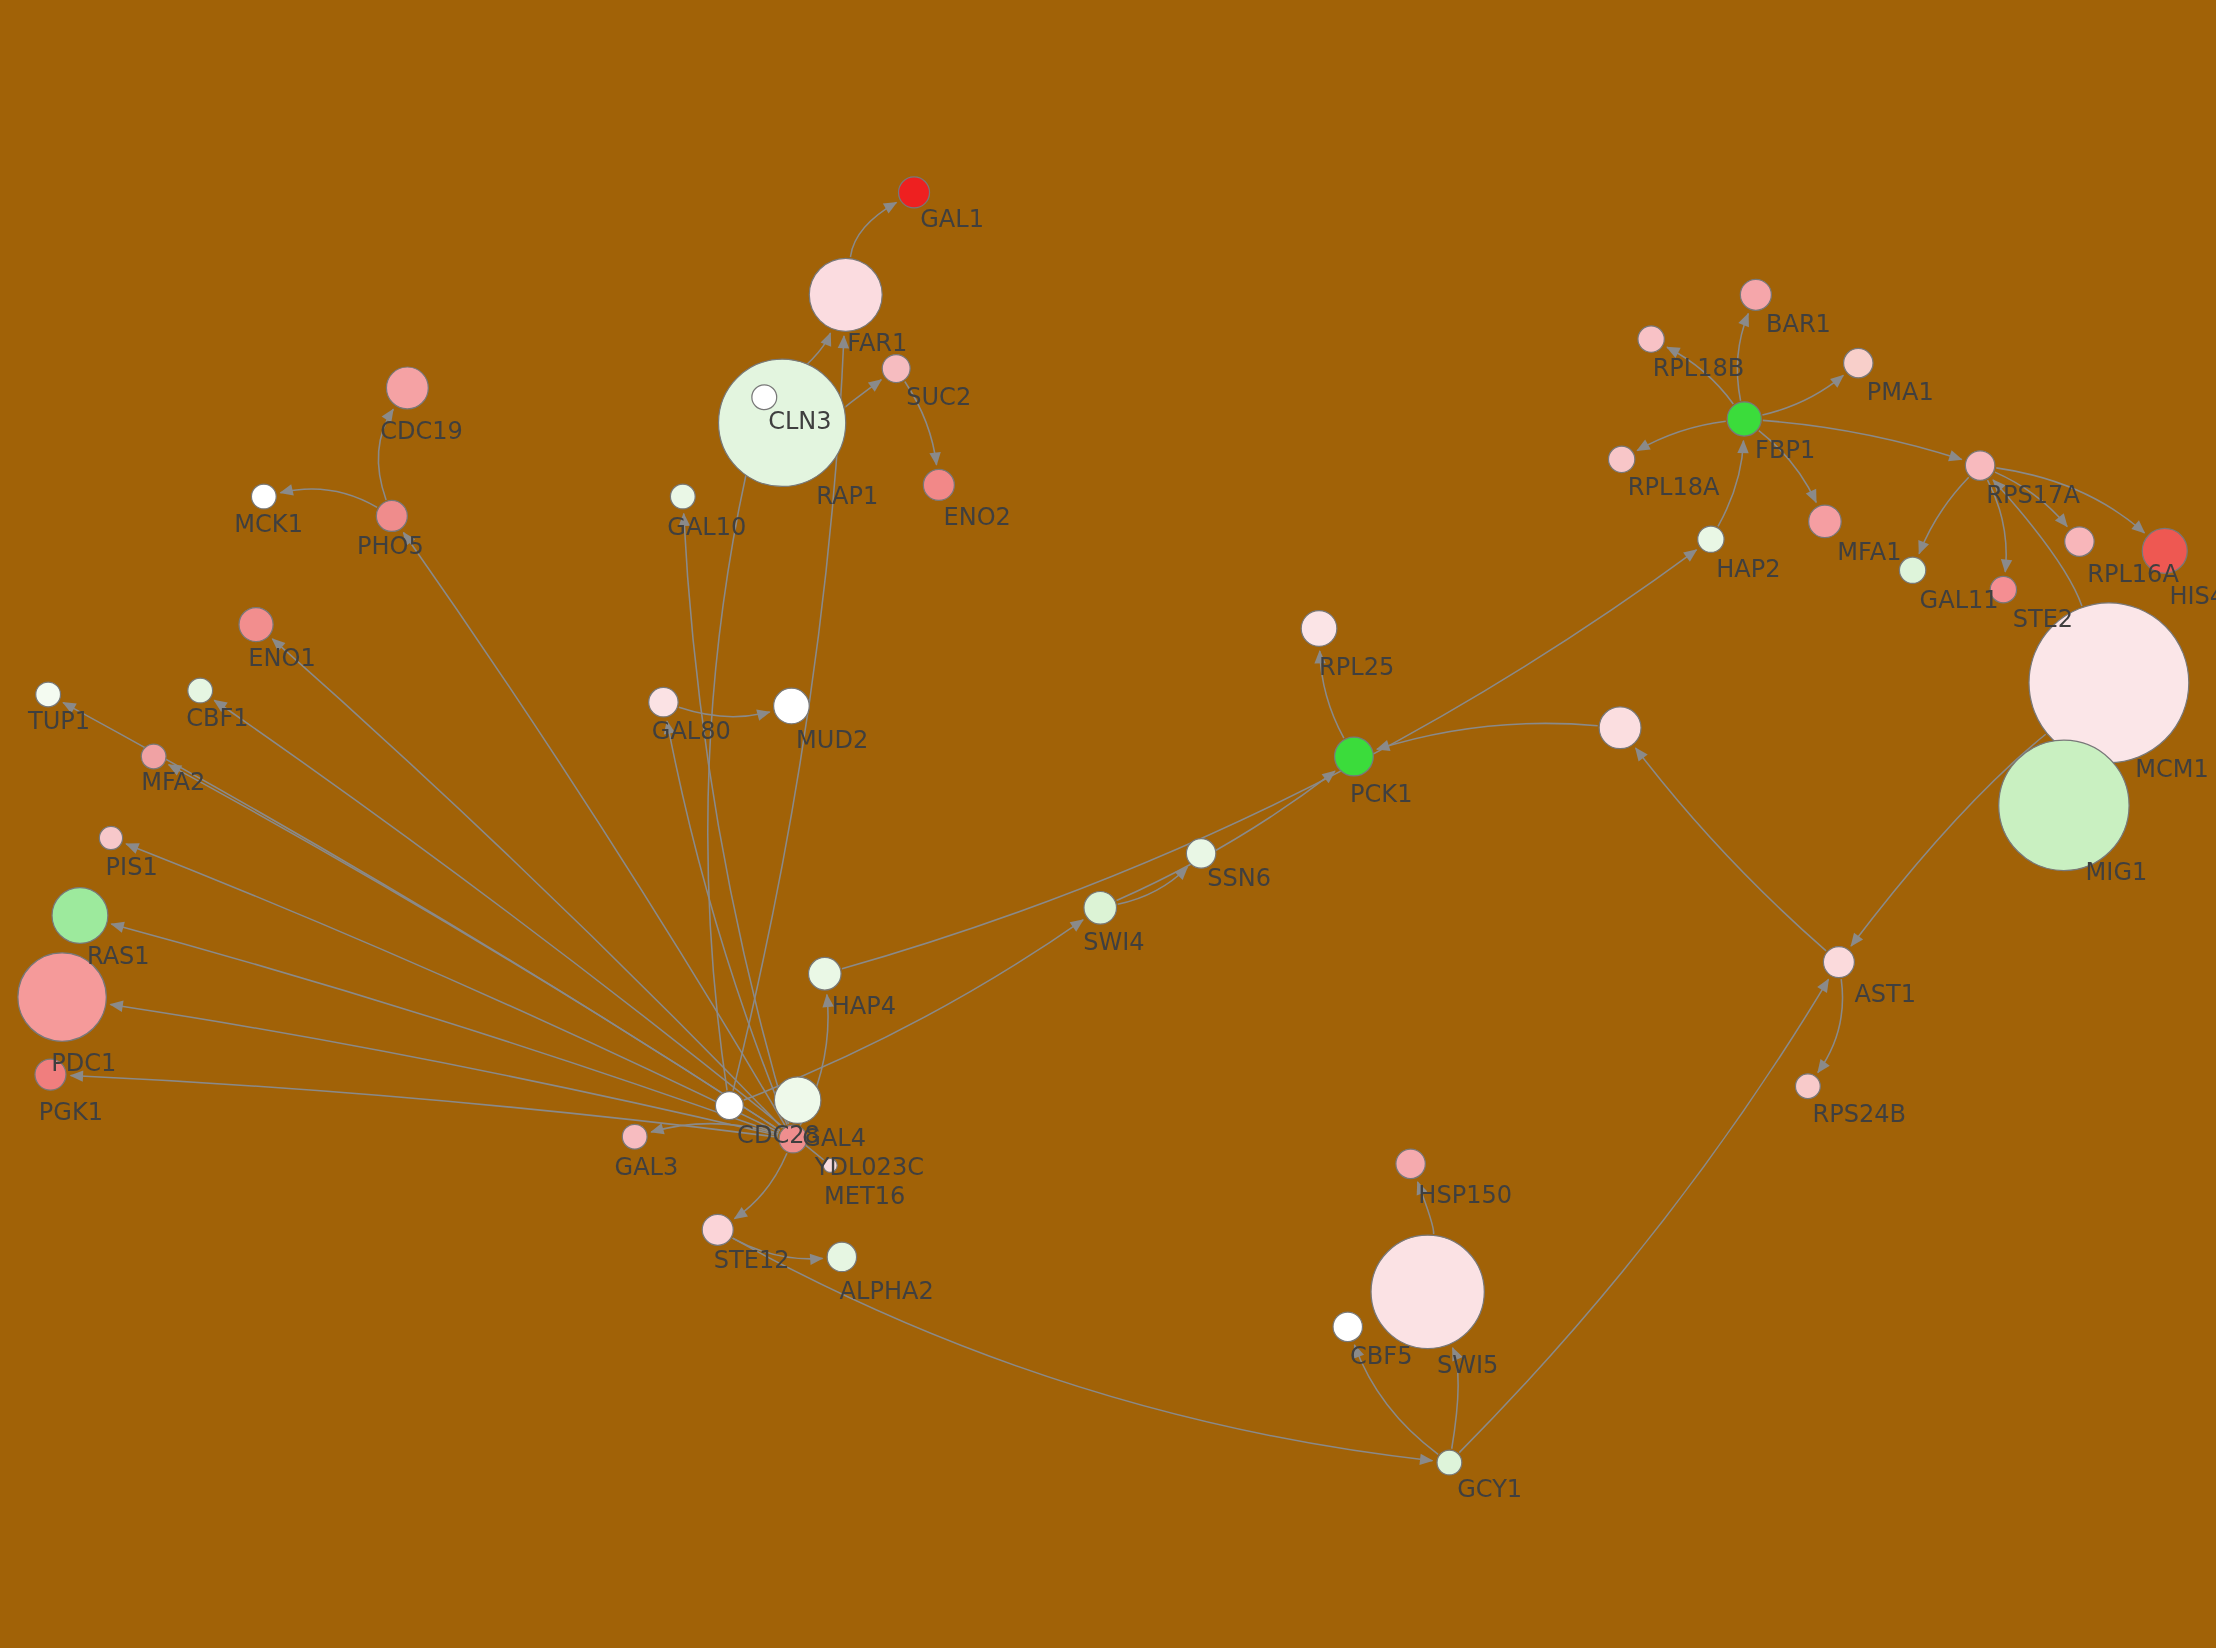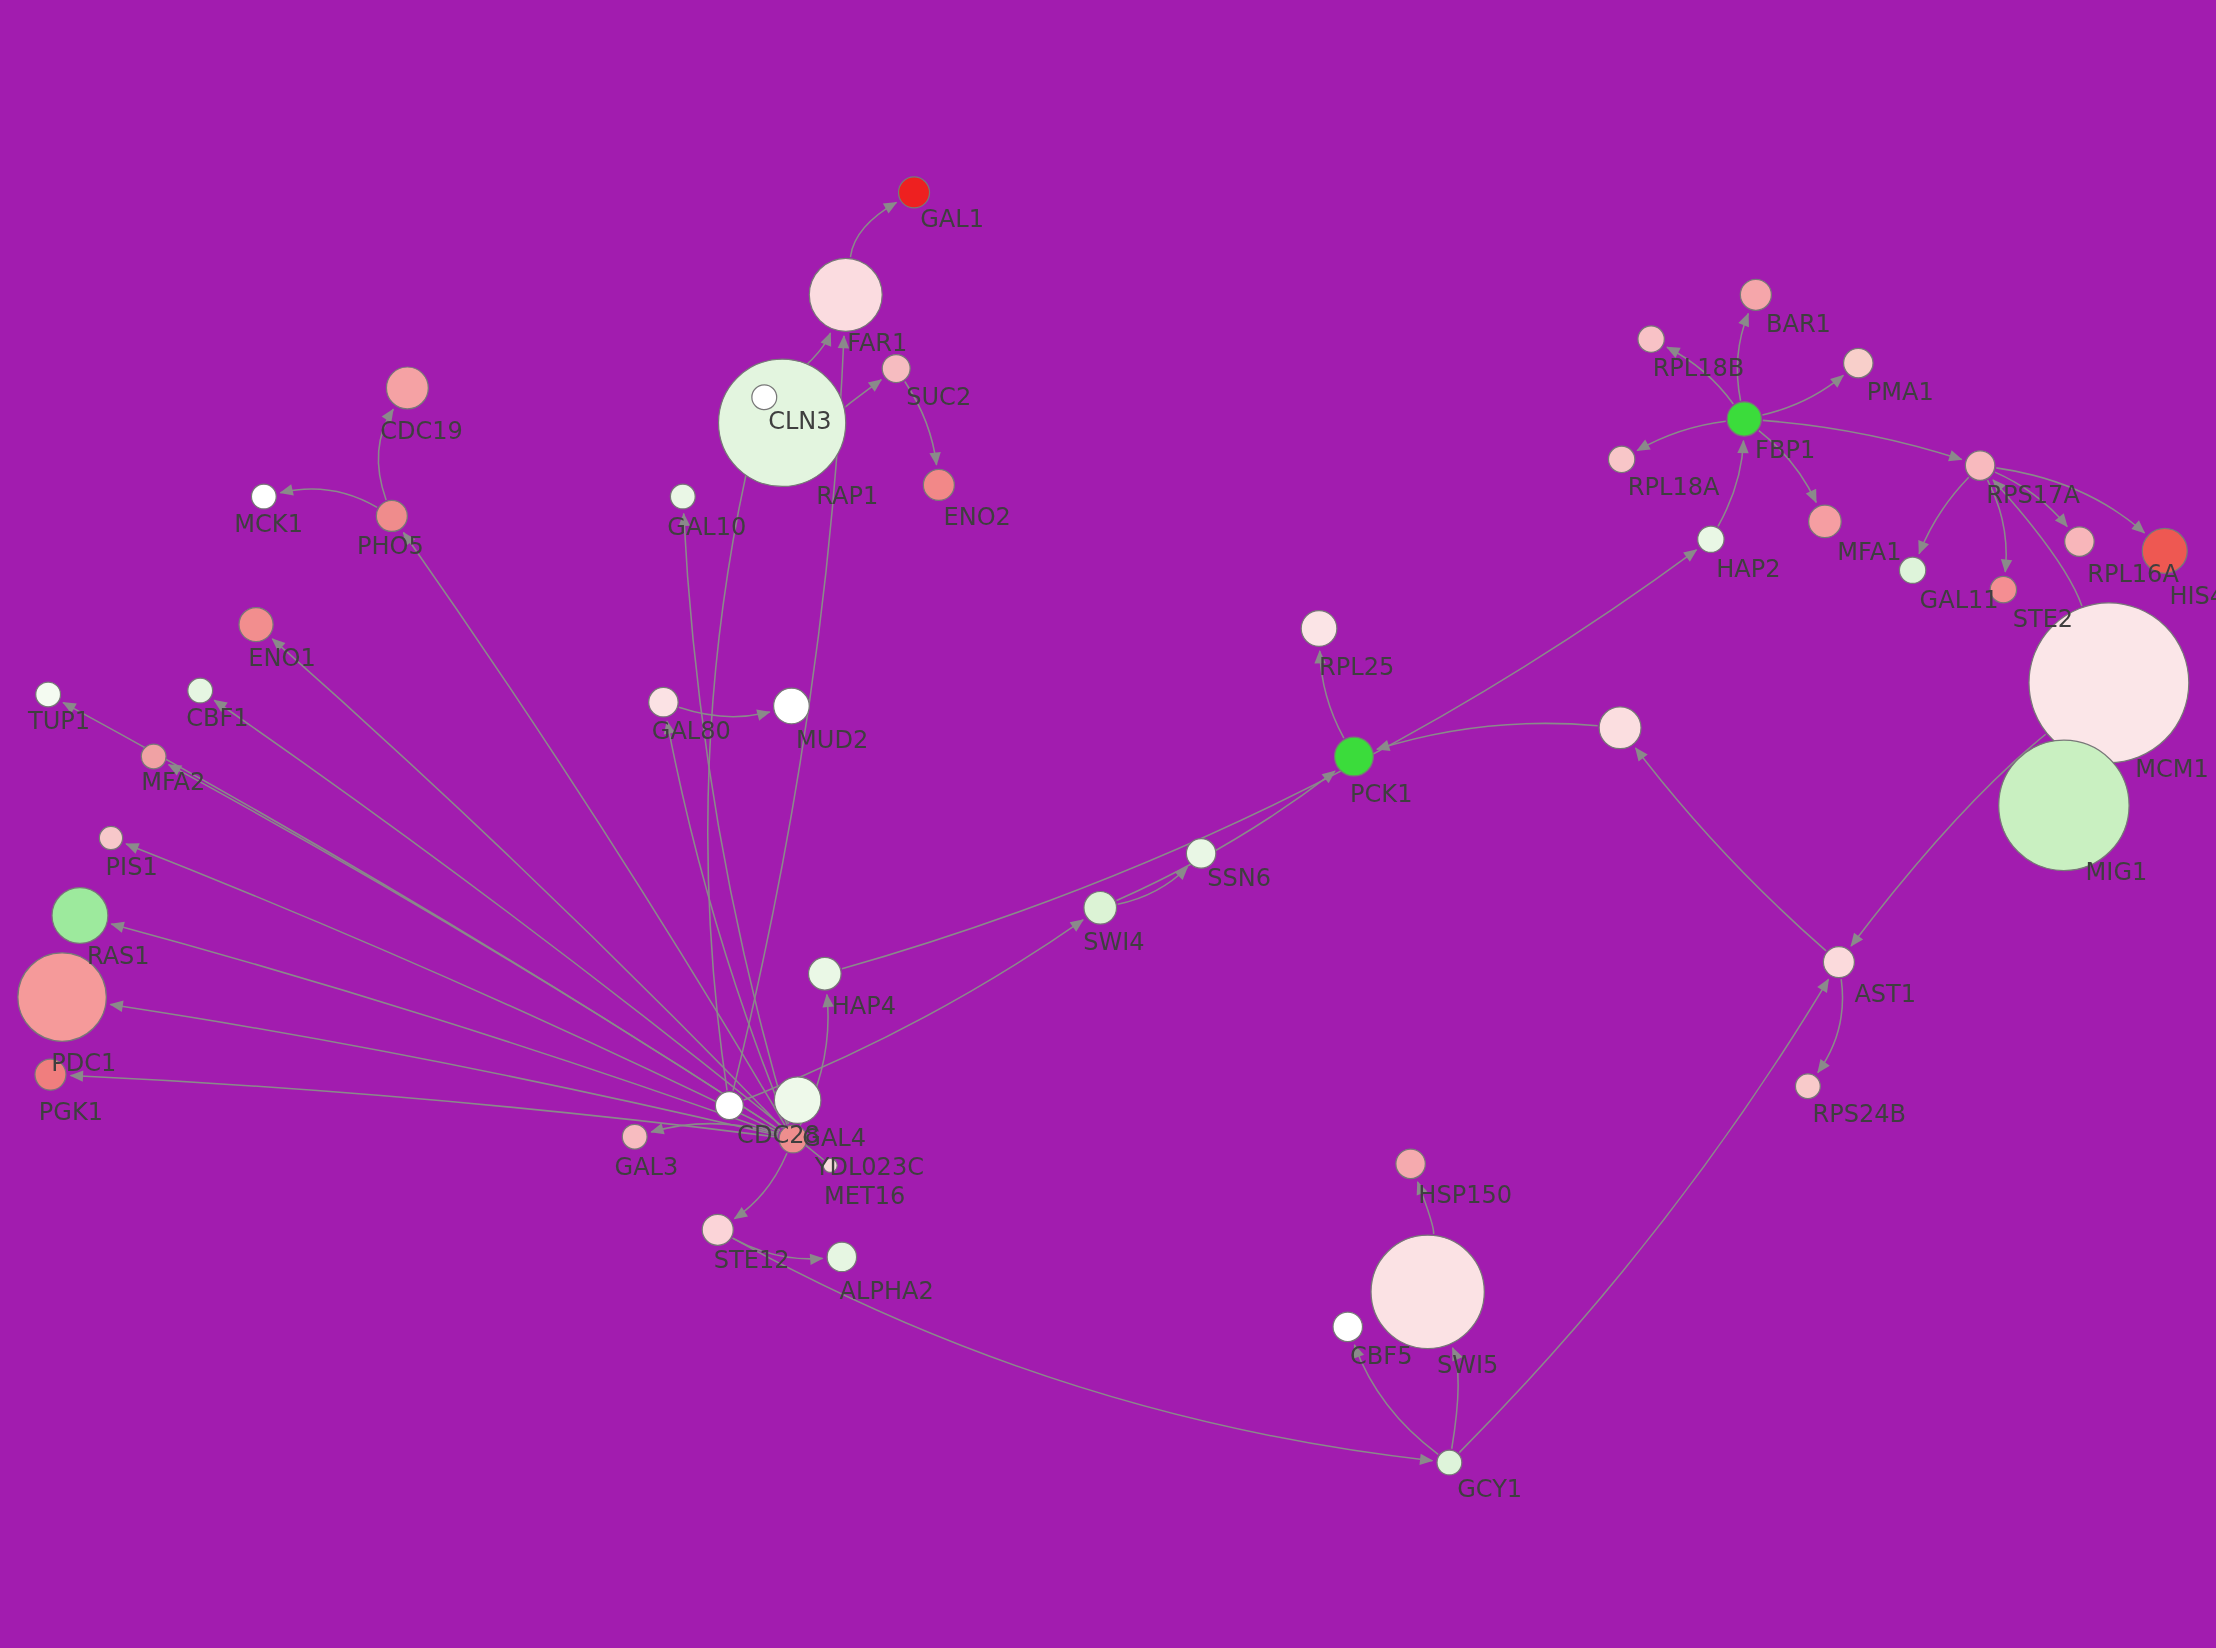--- a/index.html
+++ b/index.html
@@ -1,16 +1,16 @@
 <!DOCTYPE html>
 <html style="font-size:12.4px"><head>
 <meta charset="utf-8">
 <style>
   html,body{margin:0;padding:0;background:#ffffff;}
-  #canvas-wrap{width:2216px;height:1648px;background:#a21caf;overflow:hidden;}
+  #canvas-wrap{width:2216px;height:1648px;background:#a16207;overflow:hidden;}
   svg{display:block;}
   .edge{fill:none;stroke:#8a8a8a;stroke-width:2px;}
   .node{stroke:#787878;stroke-width:1.6px;}
   .nlabel{font-family:"DejaVu Sans",sans-serif;font-size:31px;fill:#3f3f3f;}
 </style>
 </head>
 <body>
 
 <div id="canvas-wrap">
     <svg width="2216" height="1648" viewBox="0 0 2856 2124">

